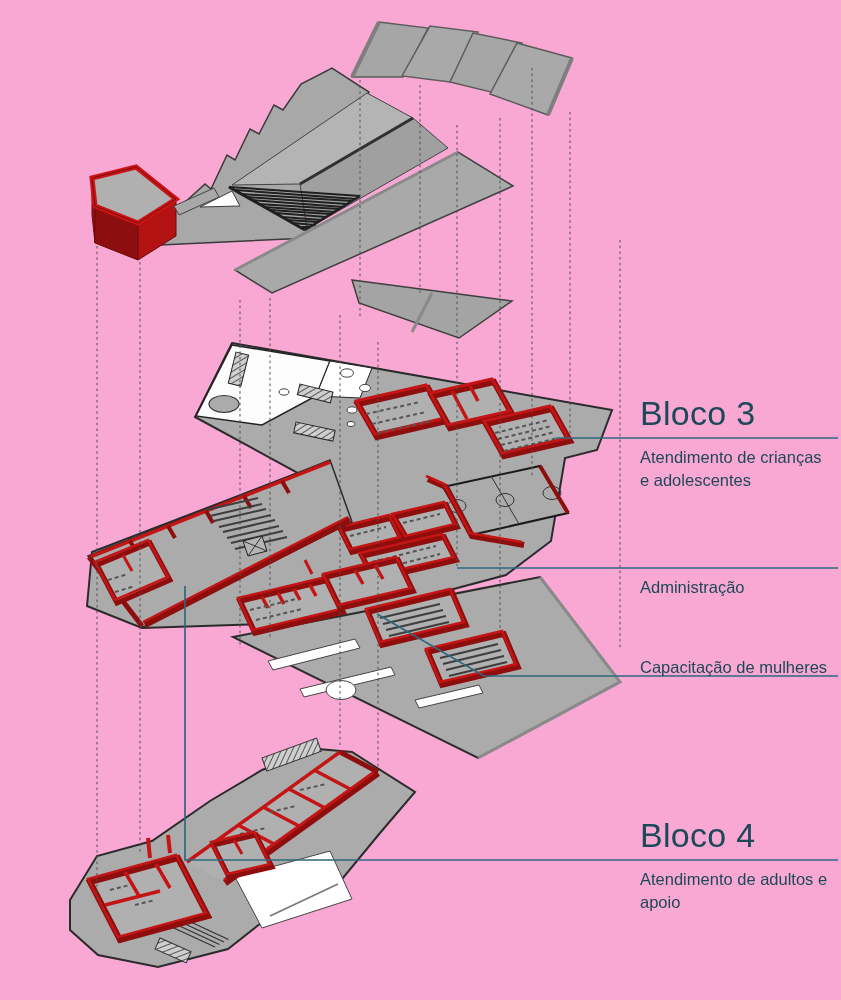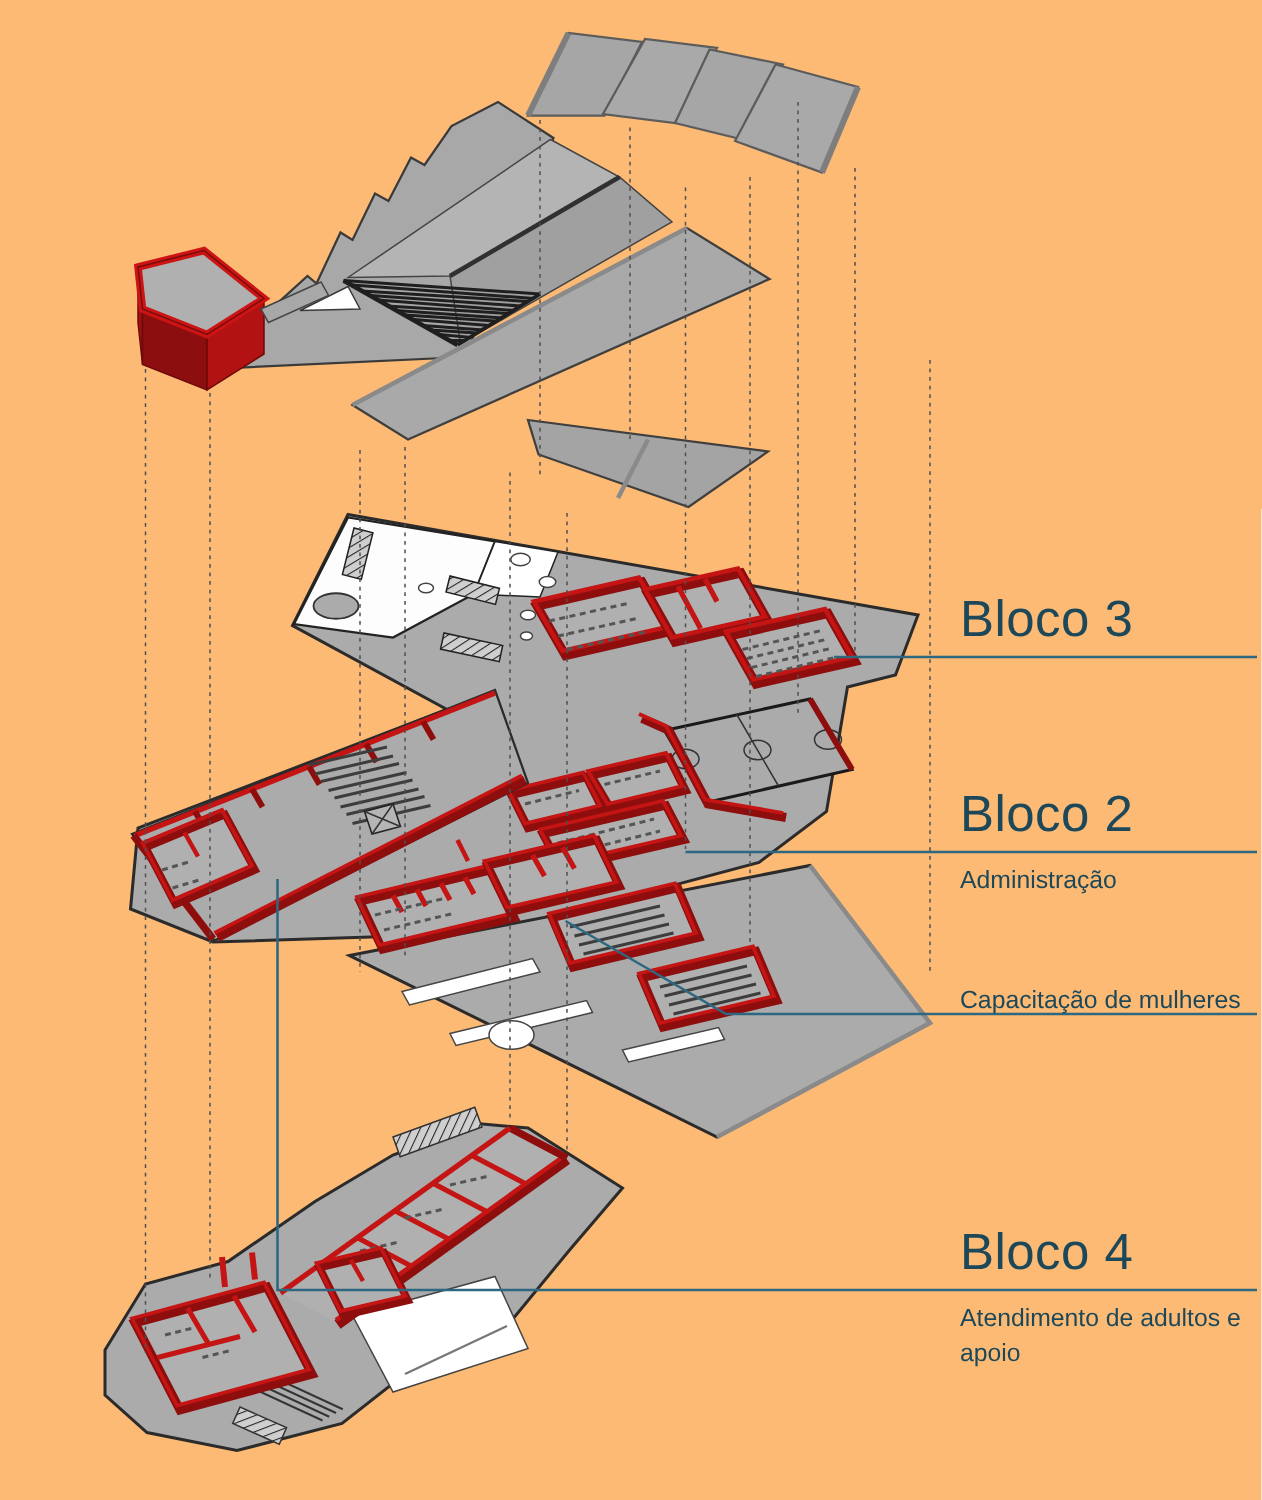--- a/index.html
+++ b/index.html
@@ -3,21 +3,21 @@
 <meta charset="utf-8">
 <style>
   :root{
     --accent-red:#c41414;
     --dark-red:#8e0e0e;
     --label-text:#1c4859;
     --leader-line:#2e6880;
     --plate-gray:#ababab;
   }
   html,body{margin:0;padding:0;background:#ffffff;}
-  .stage{position:relative;width:841px;height:1000px;background:#fdba74;overflow:hidden;
+  .stage{position:relative;width:841px;height:1000px;background:#f9a8d4;overflow:hidden;
          font-family:"Liberation Sans",sans-serif;}
   .stage svg{position:absolute;left:0;top:0;}
   .blk-label{position:absolute;left:640px;width:192px;color:var(--label-text);}
   .blk-title{font-size:34px;font-weight:400;letter-spacing:0.3px;line-height:1;}
   .blk-sub{font-size:16.5px;font-weight:400;line-height:1.38;}
   .leader{stroke:var(--leader-line);stroke-width:1.7;fill:none;}
   .plate{fill:var(--plate-gray);stroke:#2b2b2b;stroke-width:2;}
   .roomfill{fill:#b0b0b0;}
   .wd{stroke:var(--dark-red);fill:none;}
   .wb{stroke:var(--accent-red);fill:none;}
@@ -262,24 +262,24 @@
     <path class="leader" d="M556,438 L838,438"></path>
     <path class="leader" d="M457,568 L838,568"></path>
     <path class="leader" d="M377,614 L484,676 L838,676"></path>
     <path class="leader" d="M185,586 L185,860 L838,860"></path>
   </g>
 </svg>
 
 <div class="blk-label" style="top:396px">
   <div class="blk-title">Bloco 3</div>
 </div>
-
-<div class="blk-label" style="top:526px">
-  <div class="blk-title">Bloco 2</div>
-</div>
+<div class="blk-label" style="top:446px">
+  <div class="blk-sub">Atendimento de crianças e adolescentes</div>
+</div>
+
 <div class="blk-label" style="top:576px">
   <div class="blk-sub">Administração</div>
 </div>
 
 <div class="blk-label" style="top:656px">
   <div class="blk-sub">Capacitação de mulheres</div>
 </div>
 
 <div class="blk-label" style="top:818px">
   <div class="blk-title">Bloco 4</div>

